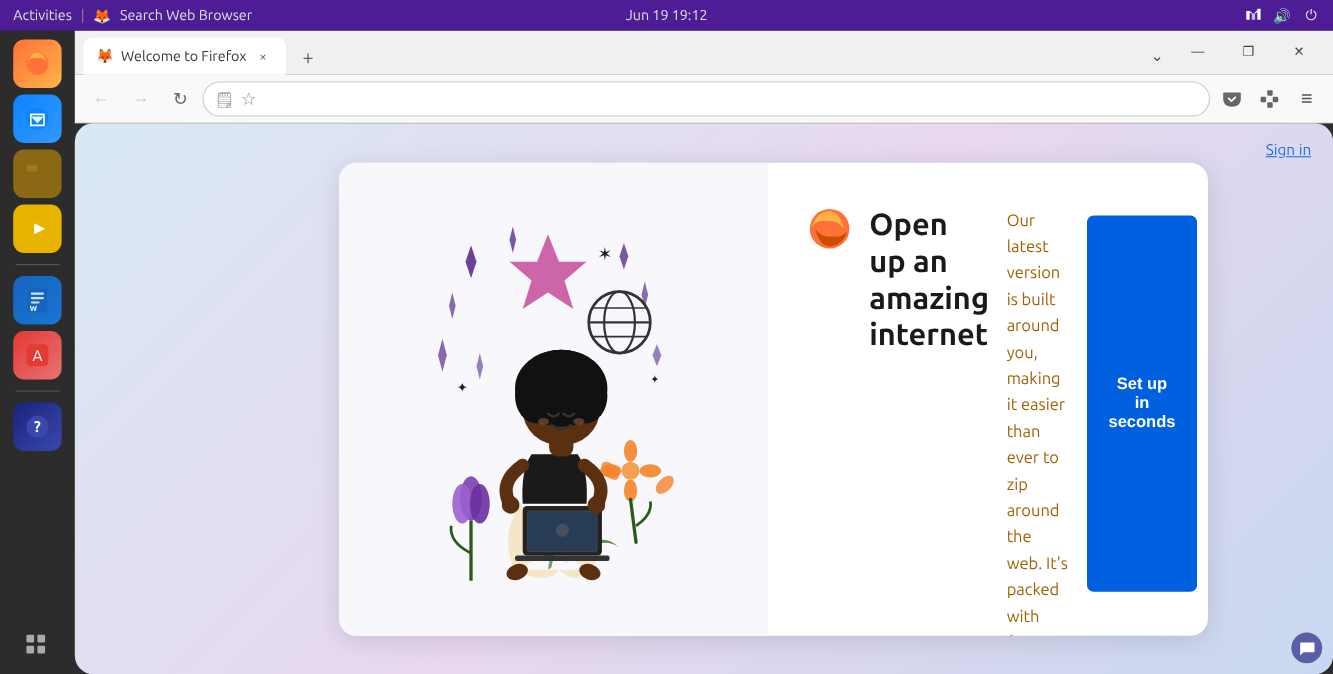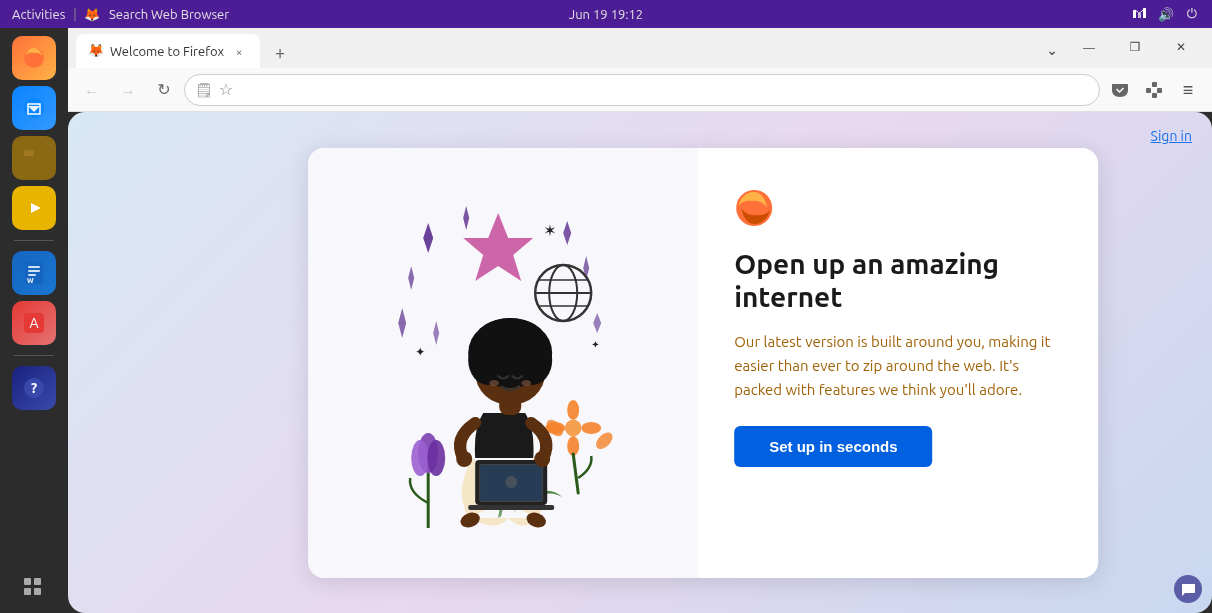--- a/index.html
+++ b/index.html
@@ -228,21 +228,21 @@
 
     .illustration-svg {
       width: 320px;
       height: 370px;
     }
 
     .card-content {
       flex: 1;
       padding: 40px 36px;
       display: flex;
-      flex-direction: column;
+      flex-direction: row;
       gap: 16px;
     }
 
     .card-title {
       font-size: 28px;
       font-weight: 700;
       color: #1a1a1a;
       line-height: 1.2;
     }
 
@@ -250,21 +250,21 @@
       font-size: 15px;
       color: #a16207;
       line-height: 1.6;
     }
 
     .setup-btn {
       background: #0060df;
       color: #fff;
       border: none;
       border-radius: 6px;
-      padding: 12px 35px;
+      padding: 12px 20px;
       font-size: 15px;
       font-weight: 600;
       cursor: pointer;
       width: fit-content;
       margin-top: 8px;
     }
 
     
     .chat-bubble {
       position: absolute;

